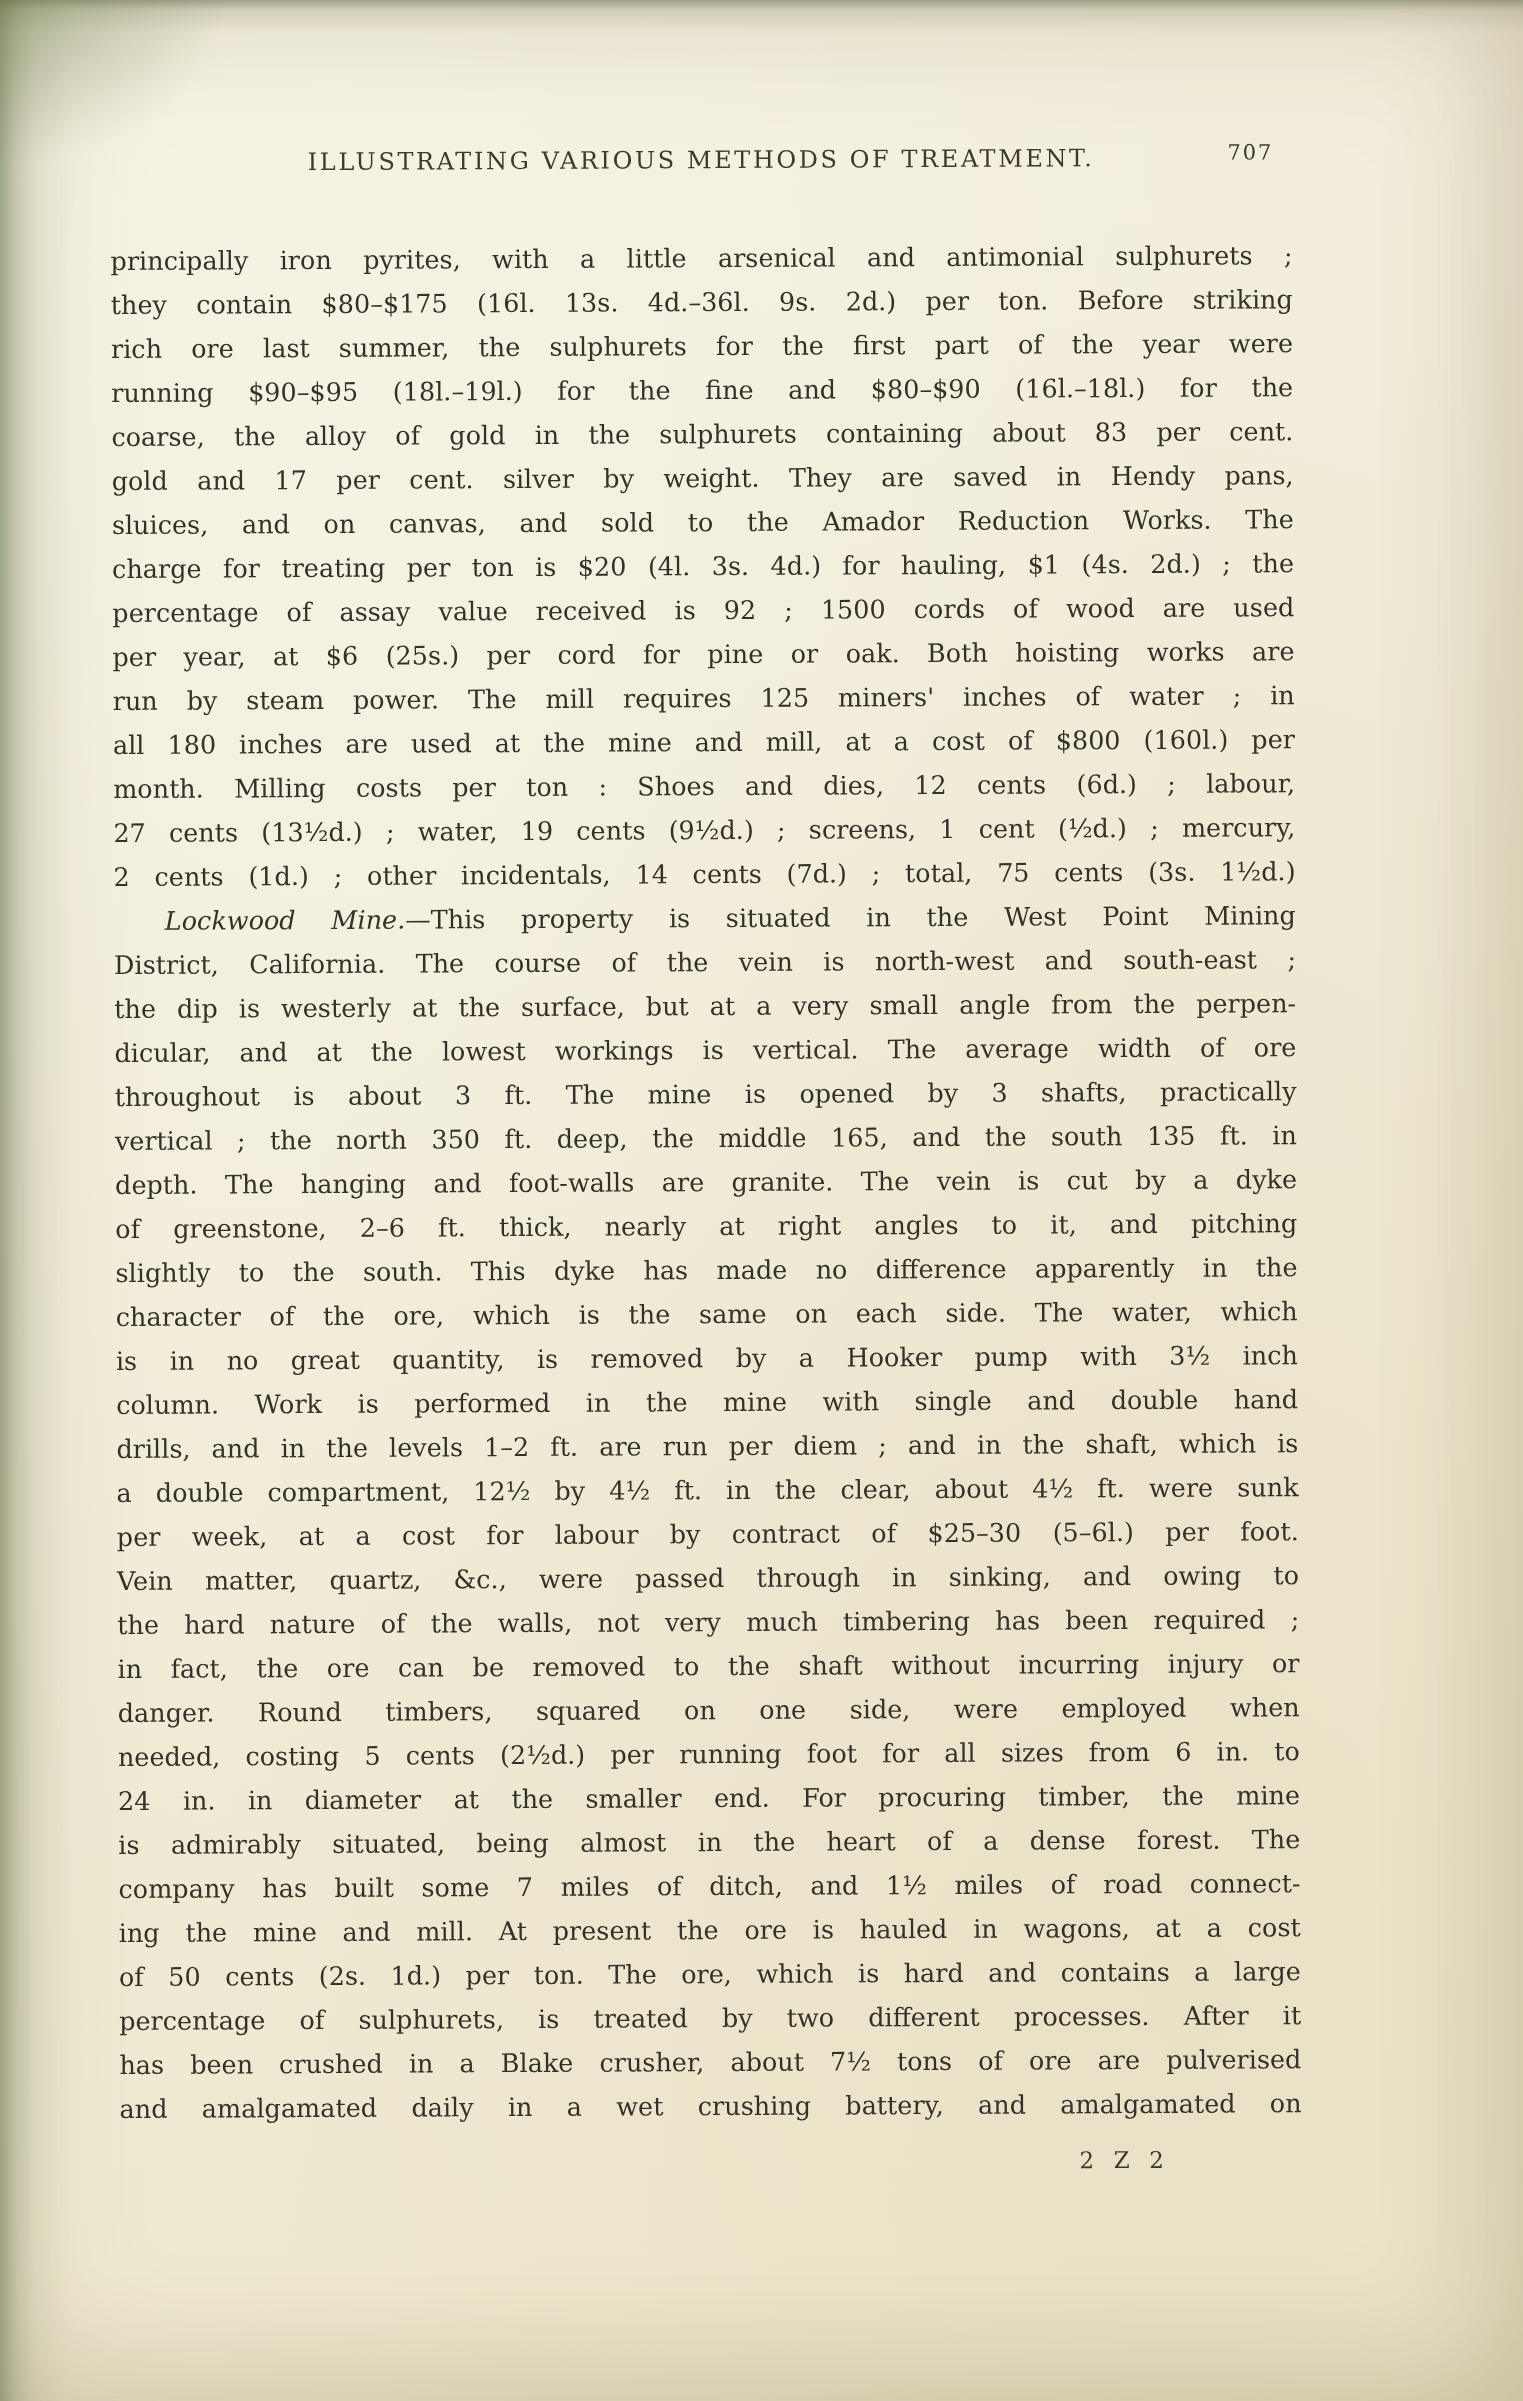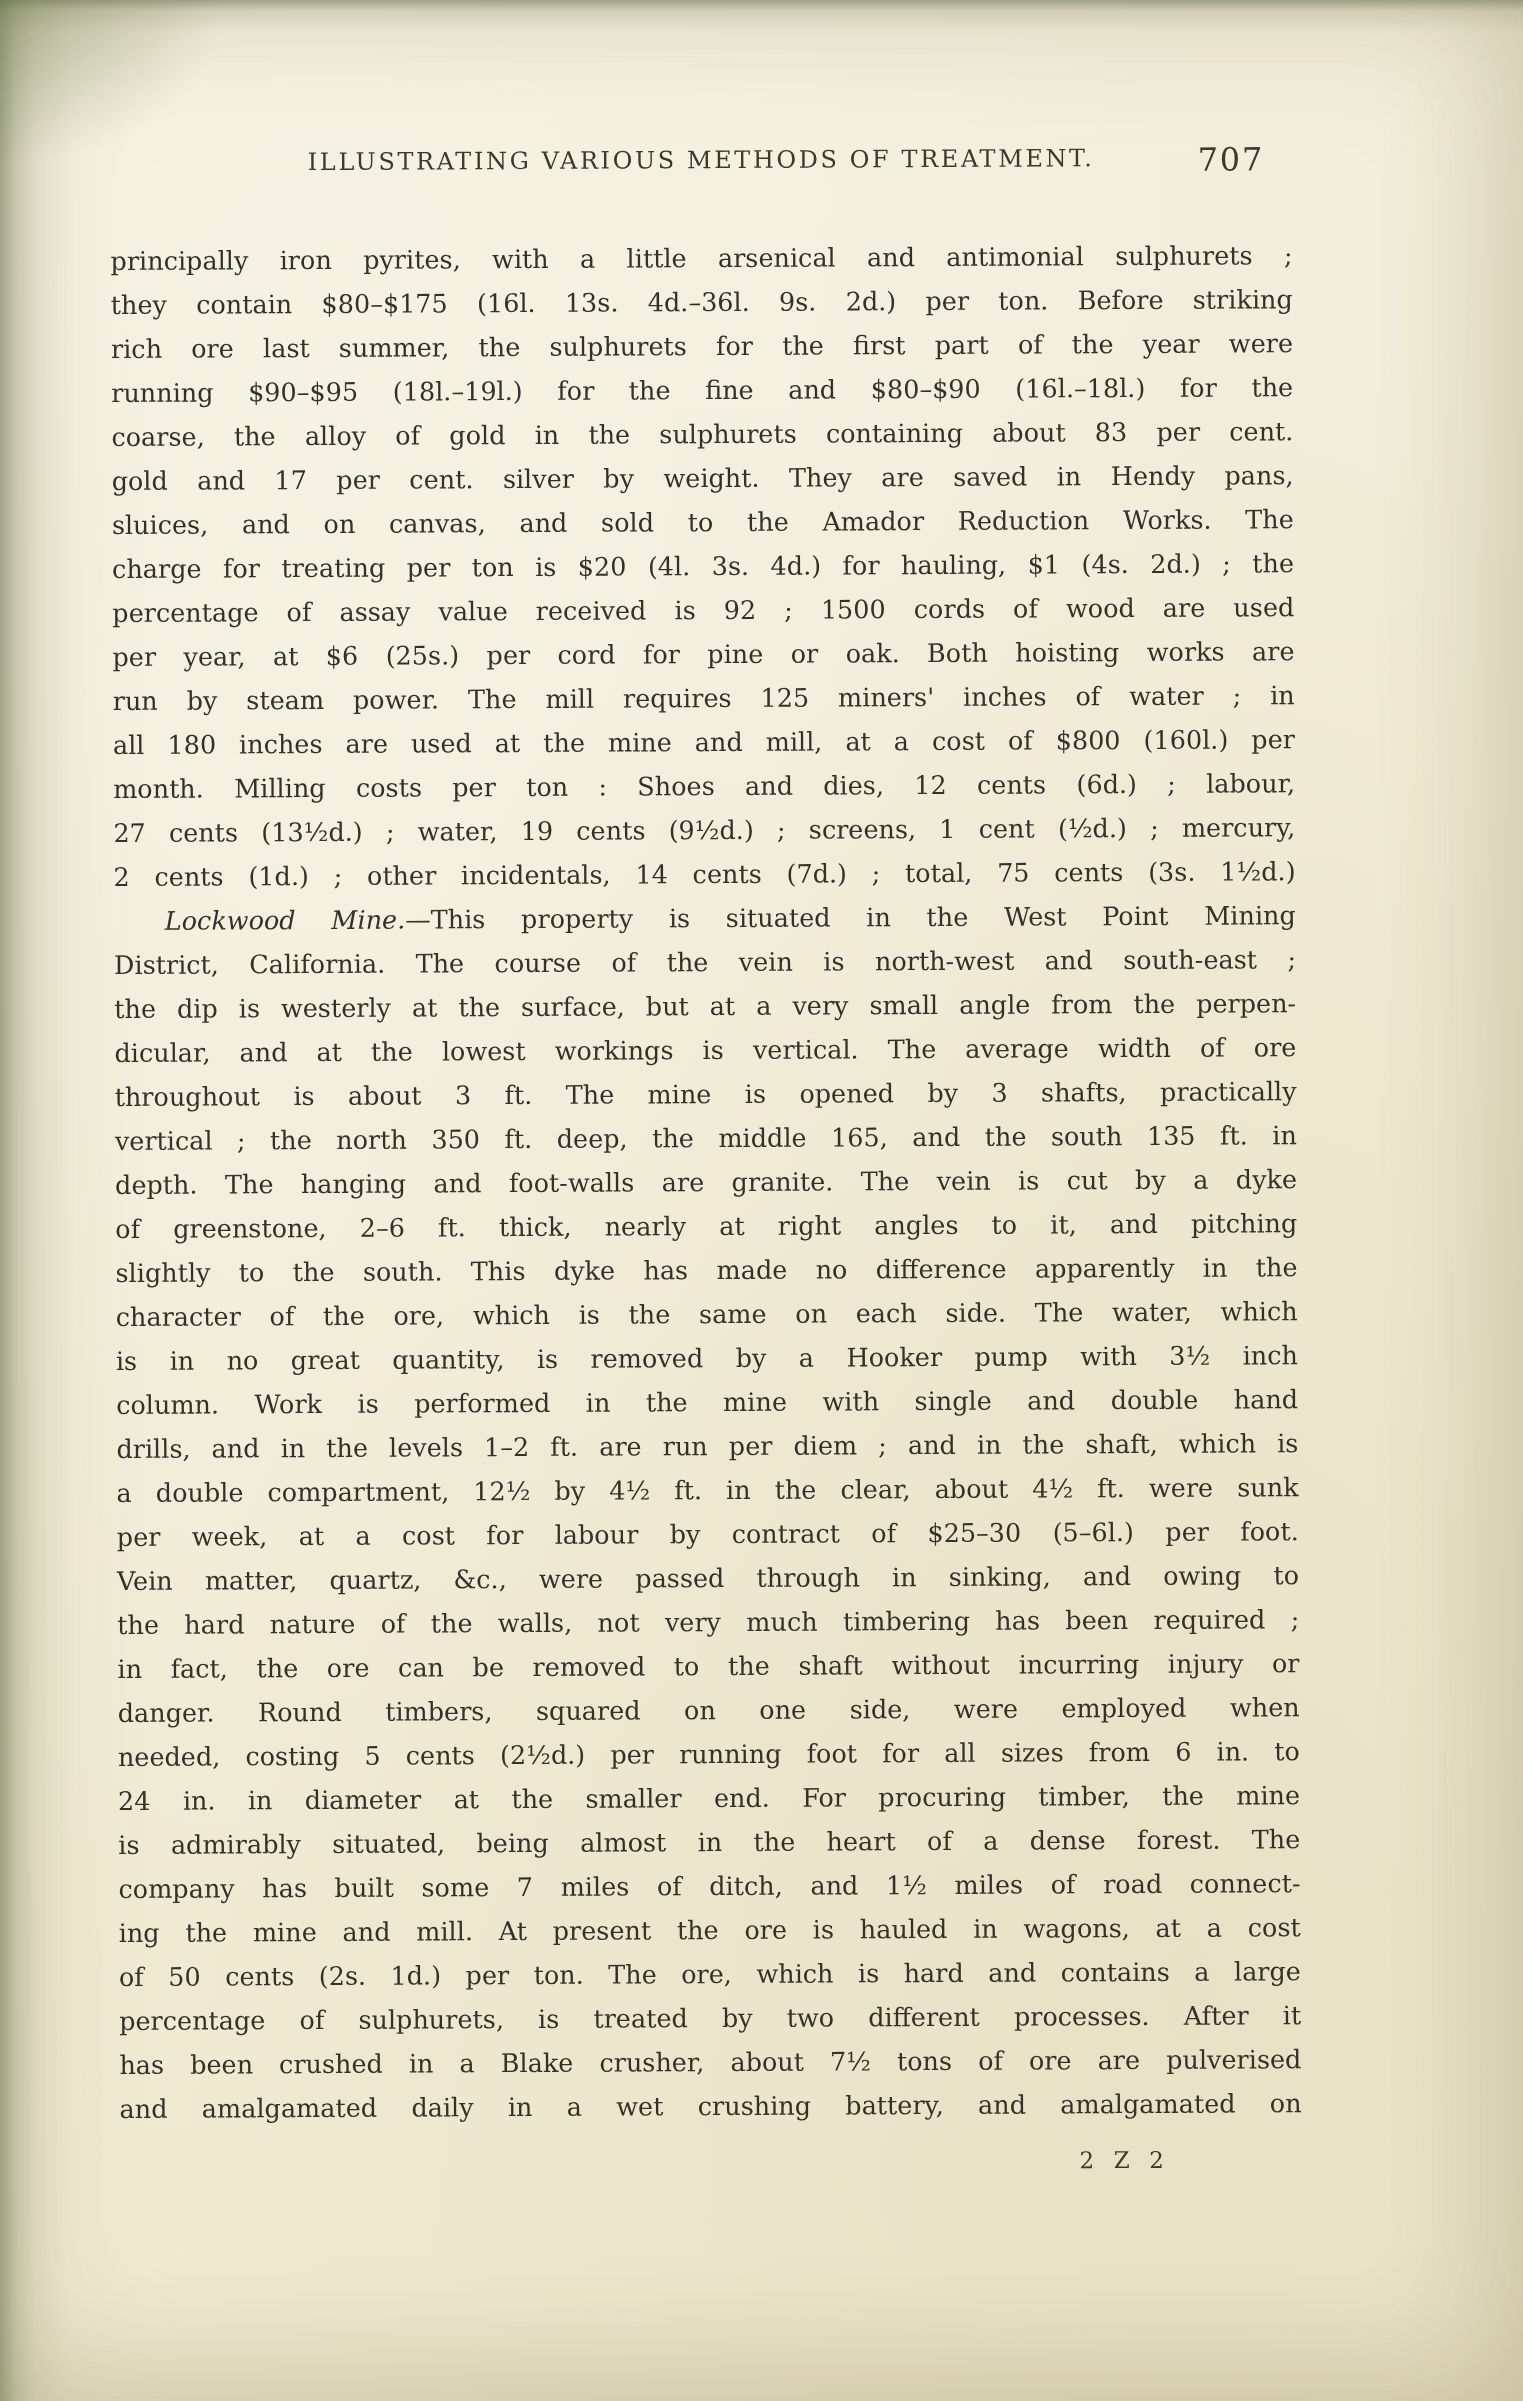--- a/index.html
+++ b/index.html
@@ -63,23 +63,23 @@
     text-align: center;
   }
   .header-title {
     font-size: 24px;
     letter-spacing: 2.6px;
     color: #3c392f;
     white-space: nowrap;
   }
   .page-number {
     position: absolute;
-    right: 28px;
+    right: 19px;
     top: -2.6px;
-    font-size: 32px;
+    font-size: 21px;
     letter-spacing: 1.8px;
     color: #3c392f;
   }
   .body-text {
     font-size: 25.5px;
   }
   .line {
     line-height: 44px;
     text-align: justify;
     text-align-last: justify;

